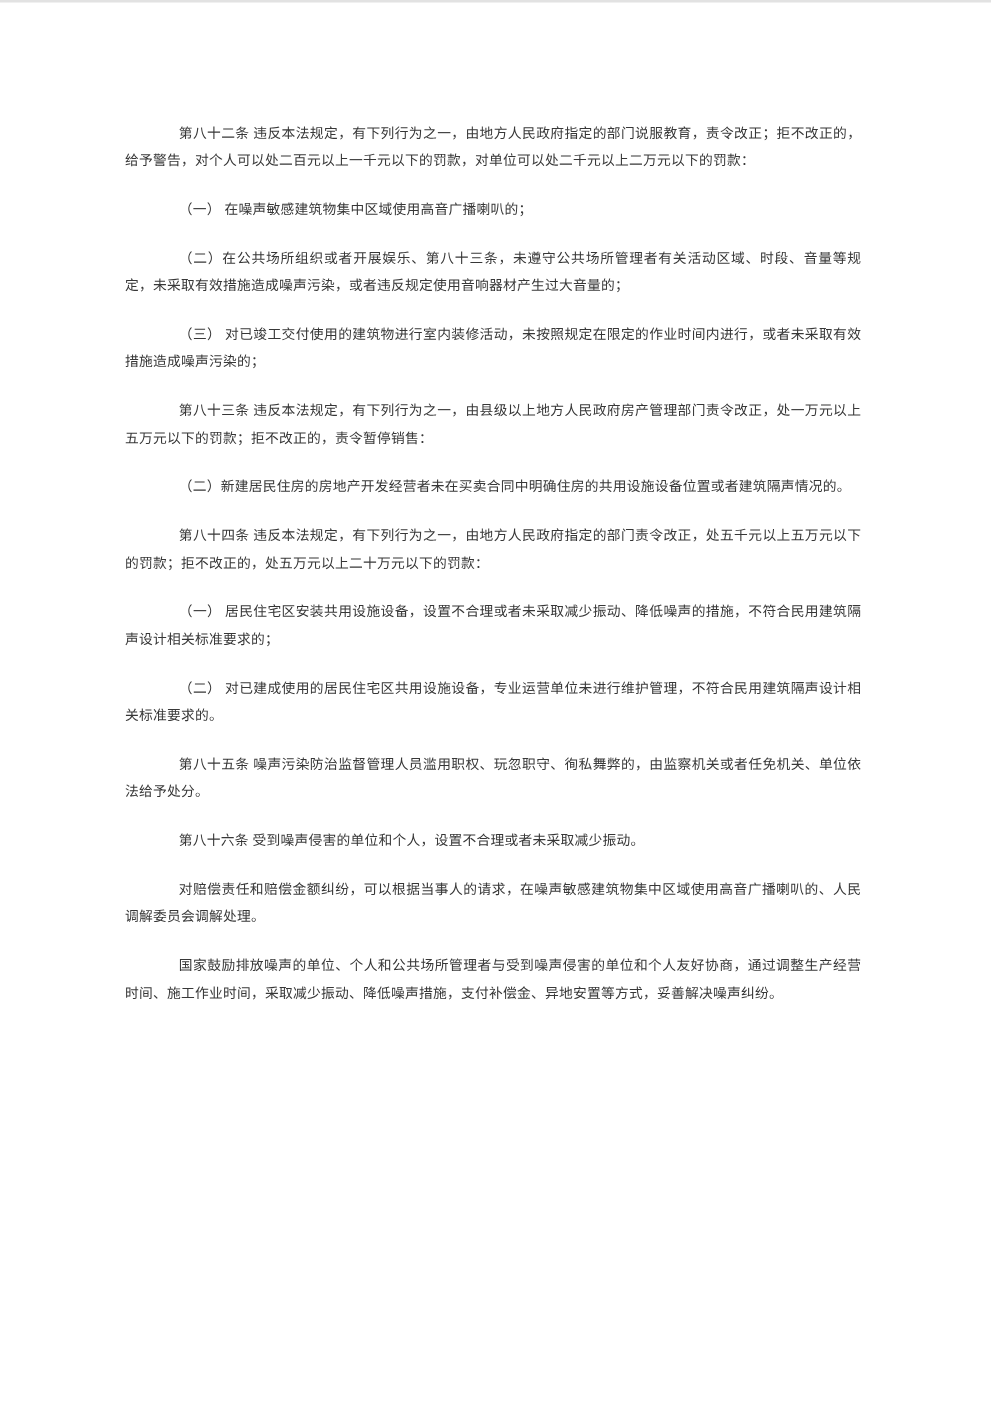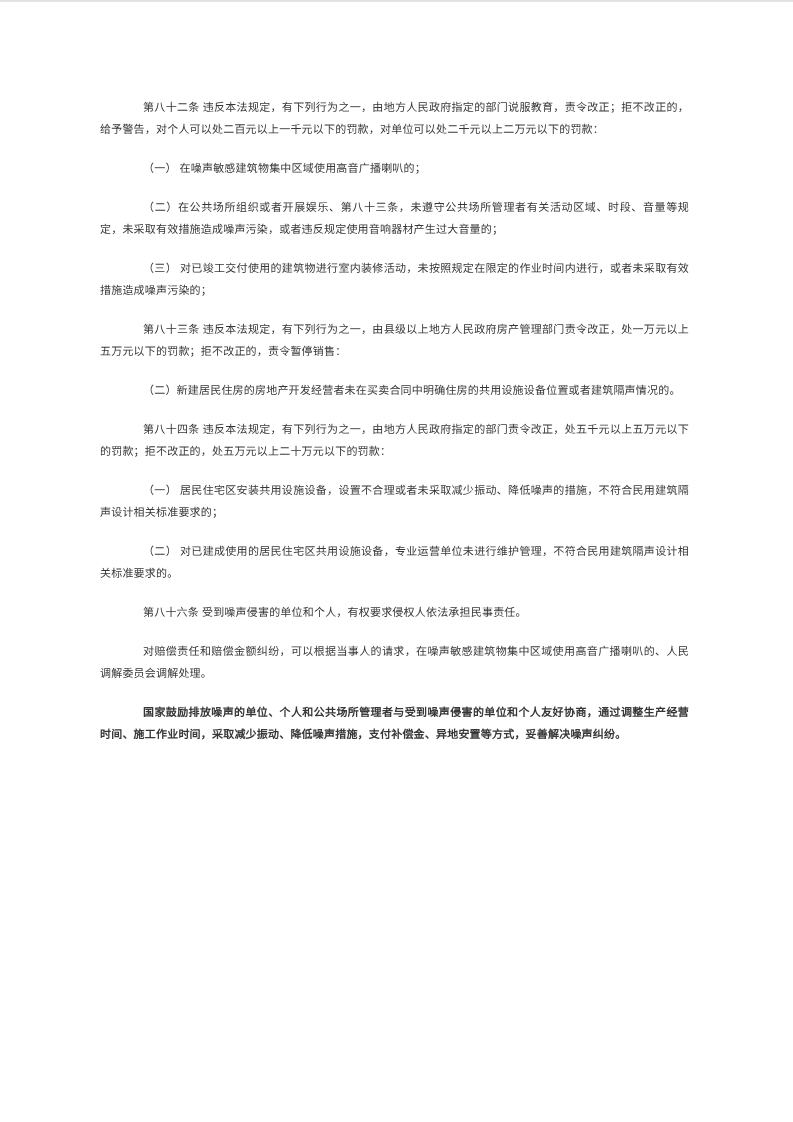--- a/index.html
+++ b/index.html
@@ -33,34 +33,34 @@
     margin: 0 0 17px 0;
     font-size: 11px;
     line-height: 22px;
     text-align: justify;
     text-indent: 43px;
     letter-spacing: 0.2px;
     word-break: break-all;
   }
   .doc p:last-child {
     margin-bottom: 4px;
-    font-weight: bold;
   }
 </style>
 </head>
 <body style="background: rgb(255, 255, 255);">
 
 <div class="top-edge" style="background: rgb(226, 226, 226);"></div>
 
 <div class="doc" style="color: rgb(55, 55, 55);">
   <p>第八十二条 违反本法规定，有下列行为之一，由地方人民政府指定的部门说服教育，责令改正；拒不改正的，给予警告，对个人可以处二百元以上一千元以下的罚款，对单位可以处二千元以上二万元以下的罚款：</p>
   <p>（一） 在噪声敏感建筑物集中区域使用高音广播喇叭的；</p>
   <p>（二）在公共场所组织或者开展娱乐、第八十三条，未遵守公共场所管理者有关活动区域、时段、音量等规定，未采取有效措施造成噪声污染，或者违反规定使用音响器材产生过大音量的；</p>
   <p>（三） 对已竣工交付使用的建筑物进行室内装修活动，未按照规定在限定的作业时间内进行，或者未采取有效措施造成噪声污染的；</p>
   <p>第八十三条 违反本法规定，有下列行为之一，由县级以上地方人民政府房产管理部门责令改正，处一万元以上五万元以下的罚款；拒不改正的，责令暂停销售：</p>
   <p>（二）新建居民住房的房地产开发经营者未在买卖合同中明确住房的共用设施设备位置或者建筑隔声情况的。</p>
   <p>第八十四条 违反本法规定，有下列行为之一，由地方人民政府指定的部门责令改正，处五千元以上五万元以下的罚款；拒不改正的，处五万元以上二十万元以下的罚款：</p>
   <p>（一） 居民住宅区安装共用设施设备，设置不合理或者未采取减少振动、降低噪声的措施，不符合民用建筑隔声设计相关标准要求的；</p>
   <p>（二） 对已建成使用的居民住宅区共用设施设备，专业运营单位未进行维护管理，不符合民用建筑隔声设计相关标准要求的。</p>
-  <p>第八十六条 受到噪声侵害的单位和个人，有权要求侵权人依法承担民事责任。</p>
+  <p>第八十五条 噪声污染防治监督管理人员滥用职权、玩忽职守、徇私舞弊的，由监察机关或者任免机关、单位依法给予处分。</p>
+  <p>第八十六条 受到噪声侵害的单位和个人，设置不合理或者未采取减少振动。</p>
   <p>对赔偿责任和赔偿金额纠纷，可以根据当事人的请求，在噪声敏感建筑物集中区域使用高音广播喇叭的、人民调解委员会调解处理。</p>
   <p>国家鼓励排放噪声的单位、个人和公共场所管理者与受到噪声侵害的单位和个人友好协商，通过调整生产经营时间、施工作业时间，采取减少振动、降低噪声措施，支付补偿金、异地安置等方式，妥善解决噪声纠纷。</p>
 </div>
 
 </body></html>

